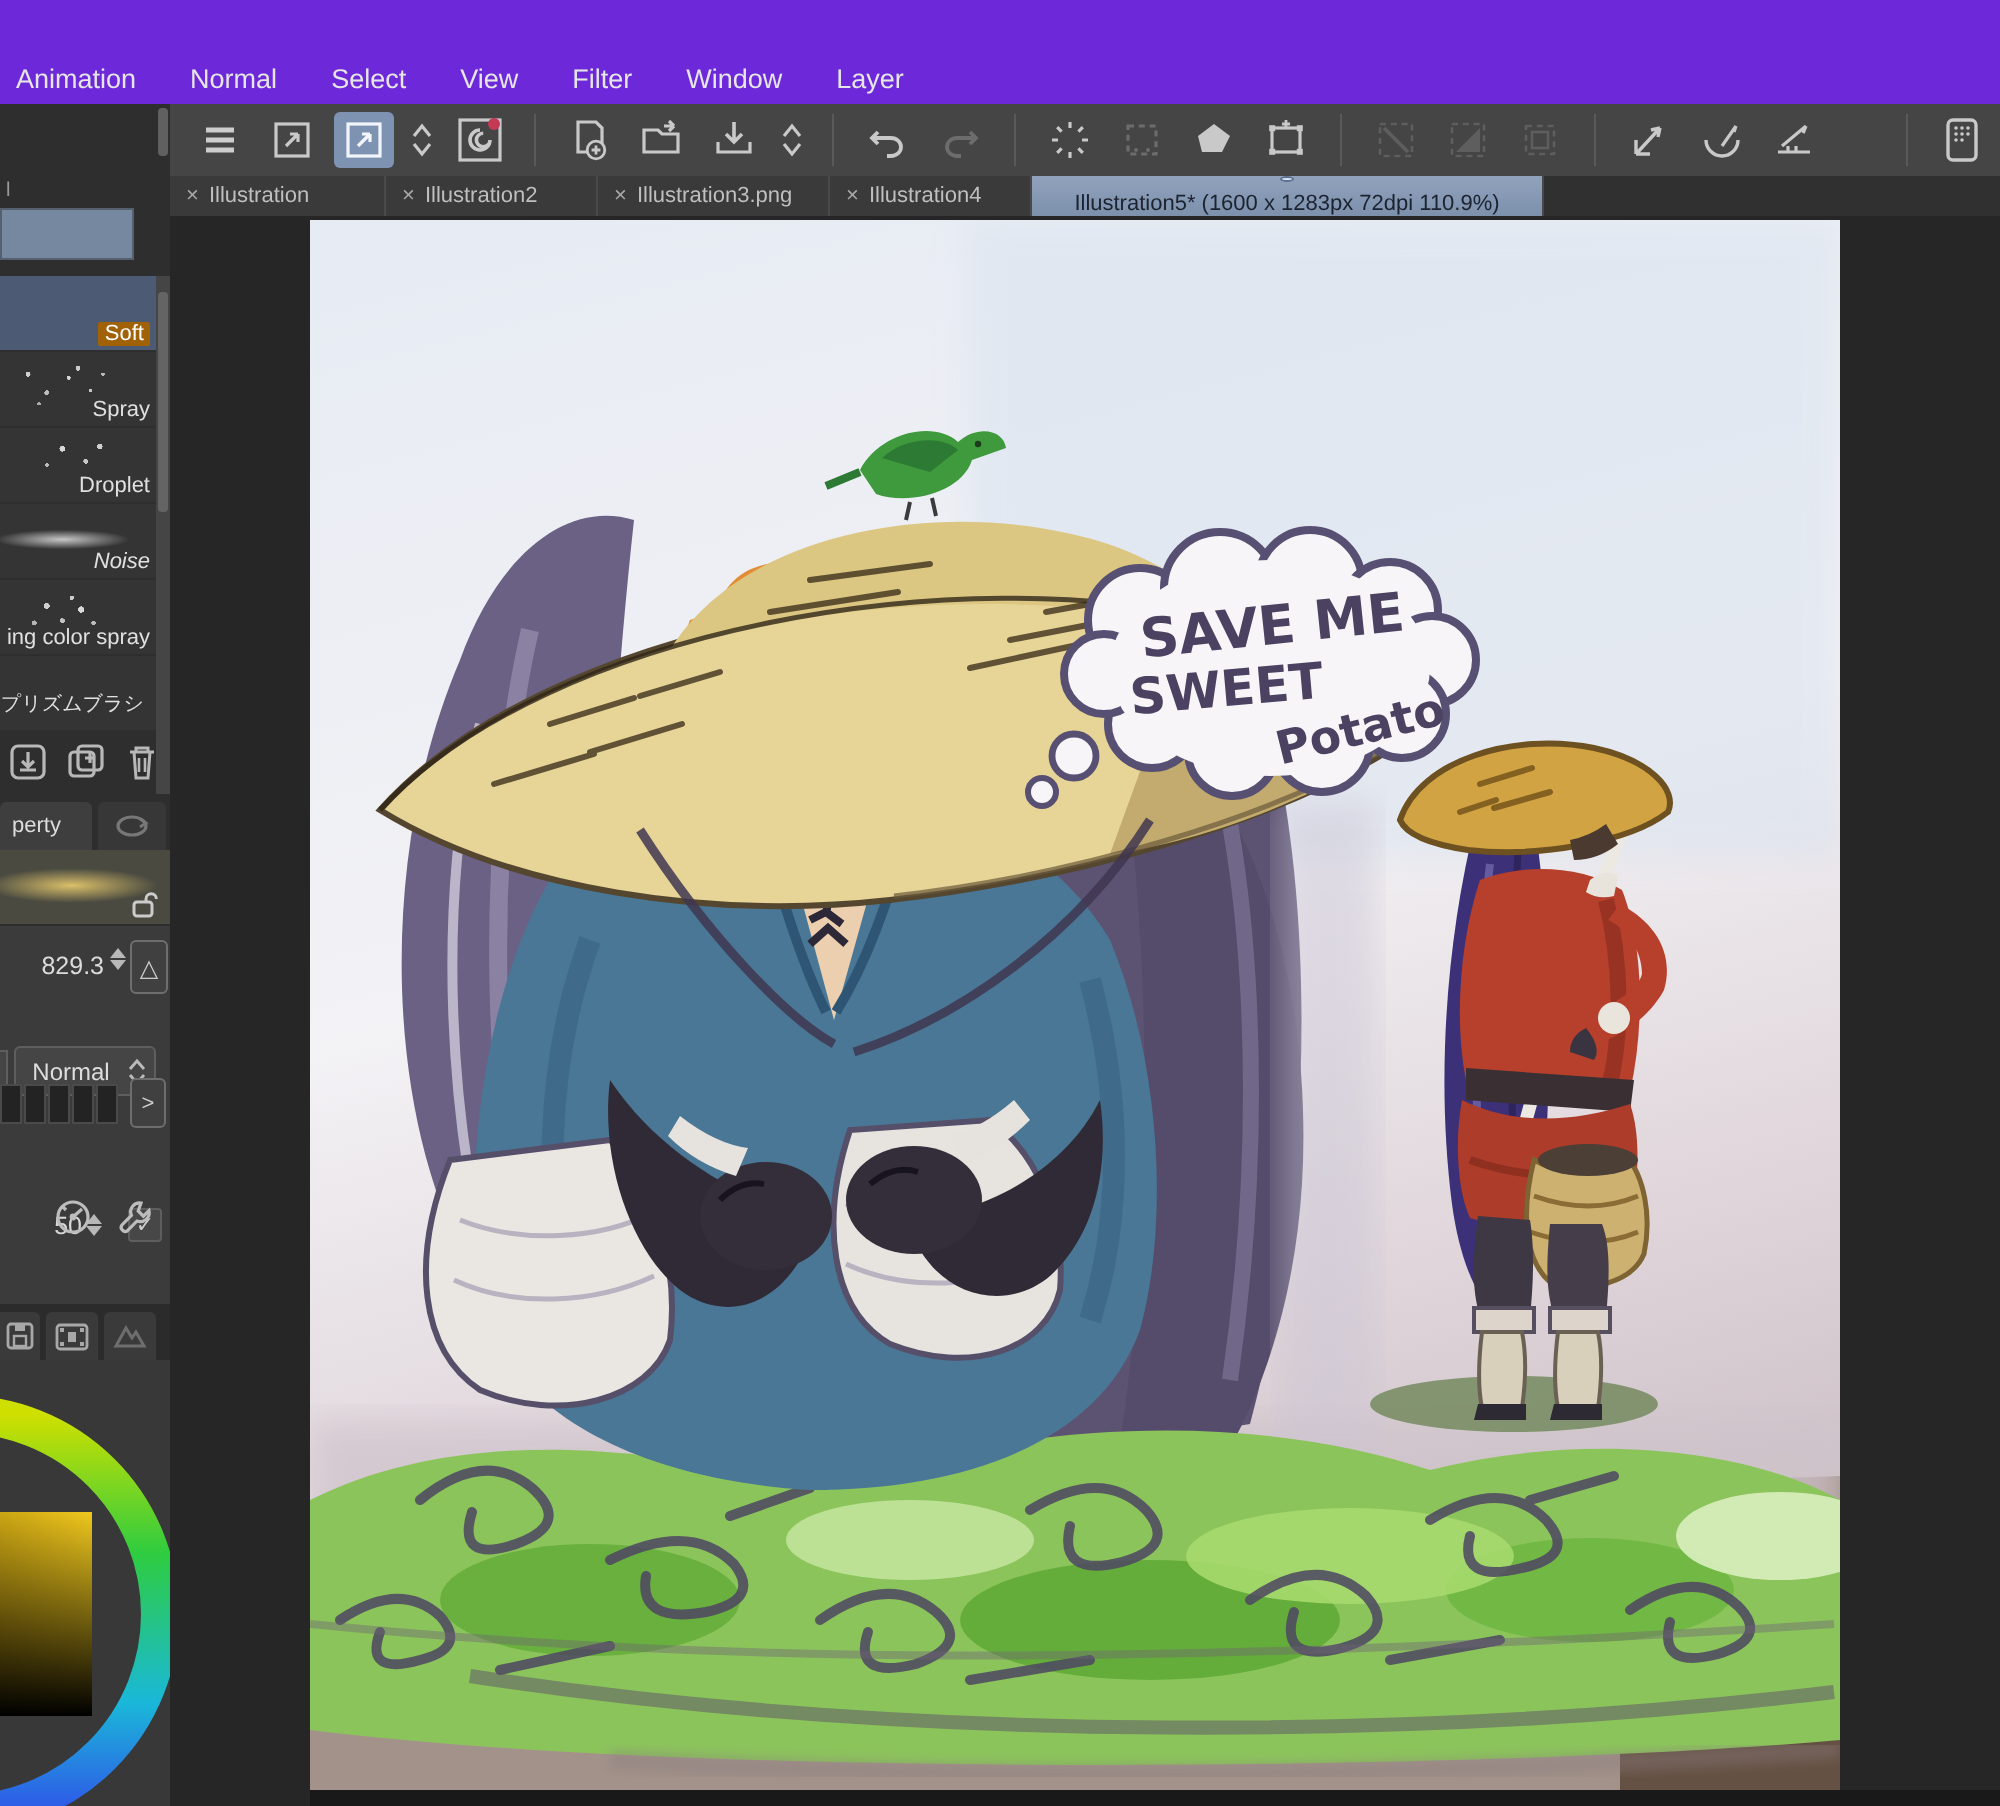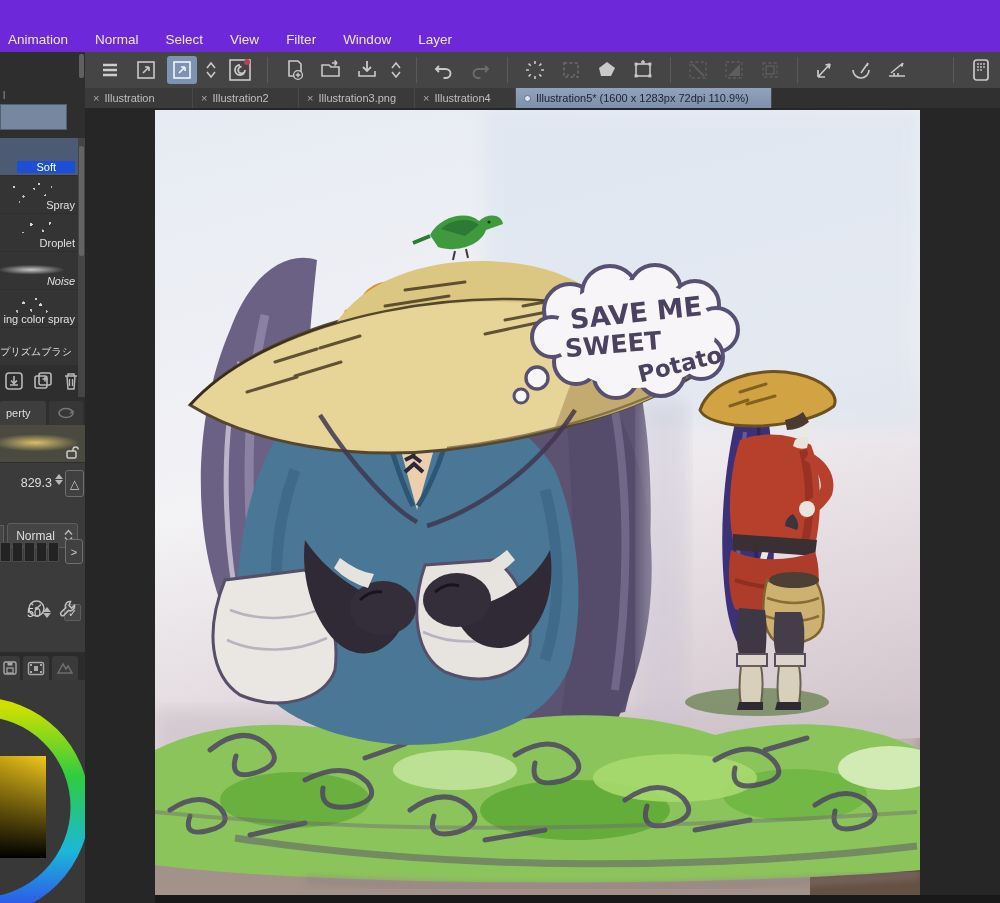--- a/index.html
+++ b/index.html
@@ -17,36 +17,36 @@
     border-radius:3px; flex:0 0 auto; }
   .tbtn.active { background:#7e93b2; }
   .tbtn svg { display:block; }
   .tsep { width:1px; height:26px; background:#5a5a5a; margin:0 6px; flex:0 0 auto; }
   .spacer { flex:1 1 auto; }
   
   #tabbar { left:85px; top:88px; width:915px; height:20px; background:#303030; display:flex; }
   .dtab { height:20px; display:flex; align-items:center; gap:5px; padding:0 8px;
     background:#3a3a3a; border-right:1px solid #494949; font-size:11px; color:#bfbfbf; }
   .dtab .x { color:#a8a8a8; font-size:11px; }
-  .dtab.active { background:linear-gradient(#91a2bc,#7d90ac); color:#1c2330; }
+  .dtab.active { background:linear-gradient(#91a2bc,#7d90ac); color:#1c2330;flex-direction:column; }
   .dtab.active .dot { width:7px; height:7px; border-radius:50%; background:#dbe6f6; border:1px solid #5d7090; }
   
   #surround { left:85px; top:108px; width:915px; height:795px; background:#262626; }
   #canvas { left:155px; top:110px; width:765px; height:785px; background:#f2f1f3; overflow:hidden; }
   #bottomstrip { left:155px; top:895px; width:845px; height:8px; background:#191919; }
   
   #leftpanel { left:0; top:52px; width:85px; height:851px; background:#2e2e2e; }
   #lp-scroll-top { position:absolute; left:79px; top:2px; width:5px; height:24px; background:#606060; border-radius:2px; }
   #lp-caption { position:absolute; left:3px; top:38px; color:#9a9a9a; font-size:10px; }
   #lp-swatch { position:absolute; left:0; top:52px; width:67px; height:26px; background:#76889f; border:1px solid #55606f; }
   #brushlist { position:absolute; left:0; top:86px; width:78px; }
   .brow { position:relative; width:78px; height:37px; margin-bottom:1px; background:#343434; }
   .brow .lbl { position:absolute; right:3px; bottom:2px; font-size:11px; color:#e0e0e0; }
   .brow.sel { background:#4d5a74; }
-  .brow.sel .lbl { background:#1d4ed8; color:#fff; padding:0 19px; border-radius:1px; }
+  .brow.sel .lbl { background:#a16207; color:#fff; padding:0 3px; border-radius:1px; }
   .prev-soft { background-image:radial-gradient(ellipse 55px 9px at 35% 42%, rgba(255,255,255,.95), rgba(255,255,255,0) 72%); }
   .prev-spray { background-image:
     radial-gradient(2px 2px at 18% 30%, #cfcfcf 60%, transparent 62%),
     radial-gradient(2px 2px at 30% 55%, #bdbdbd 60%, transparent 62%),
     radial-gradient(1.6px 1.6px at 44% 35%, #d5d5d5 60%, transparent 62%),
     radial-gradient(1.6px 1.6px at 58% 52%, #c5c5c5 60%, transparent 62%),
     radial-gradient(2px 2px at 50% 22%, #cccccc 60%, transparent 62%),
     radial-gradient(1.4px 1.4px at 66% 30%, #bbbbbb 60%, transparent 62%),
     radial-gradient(1.4px 1.4px at 25% 70%, #ababab 60%, transparent 62%); padding-left: 33px; }
   .prev-droplet { background-image:

